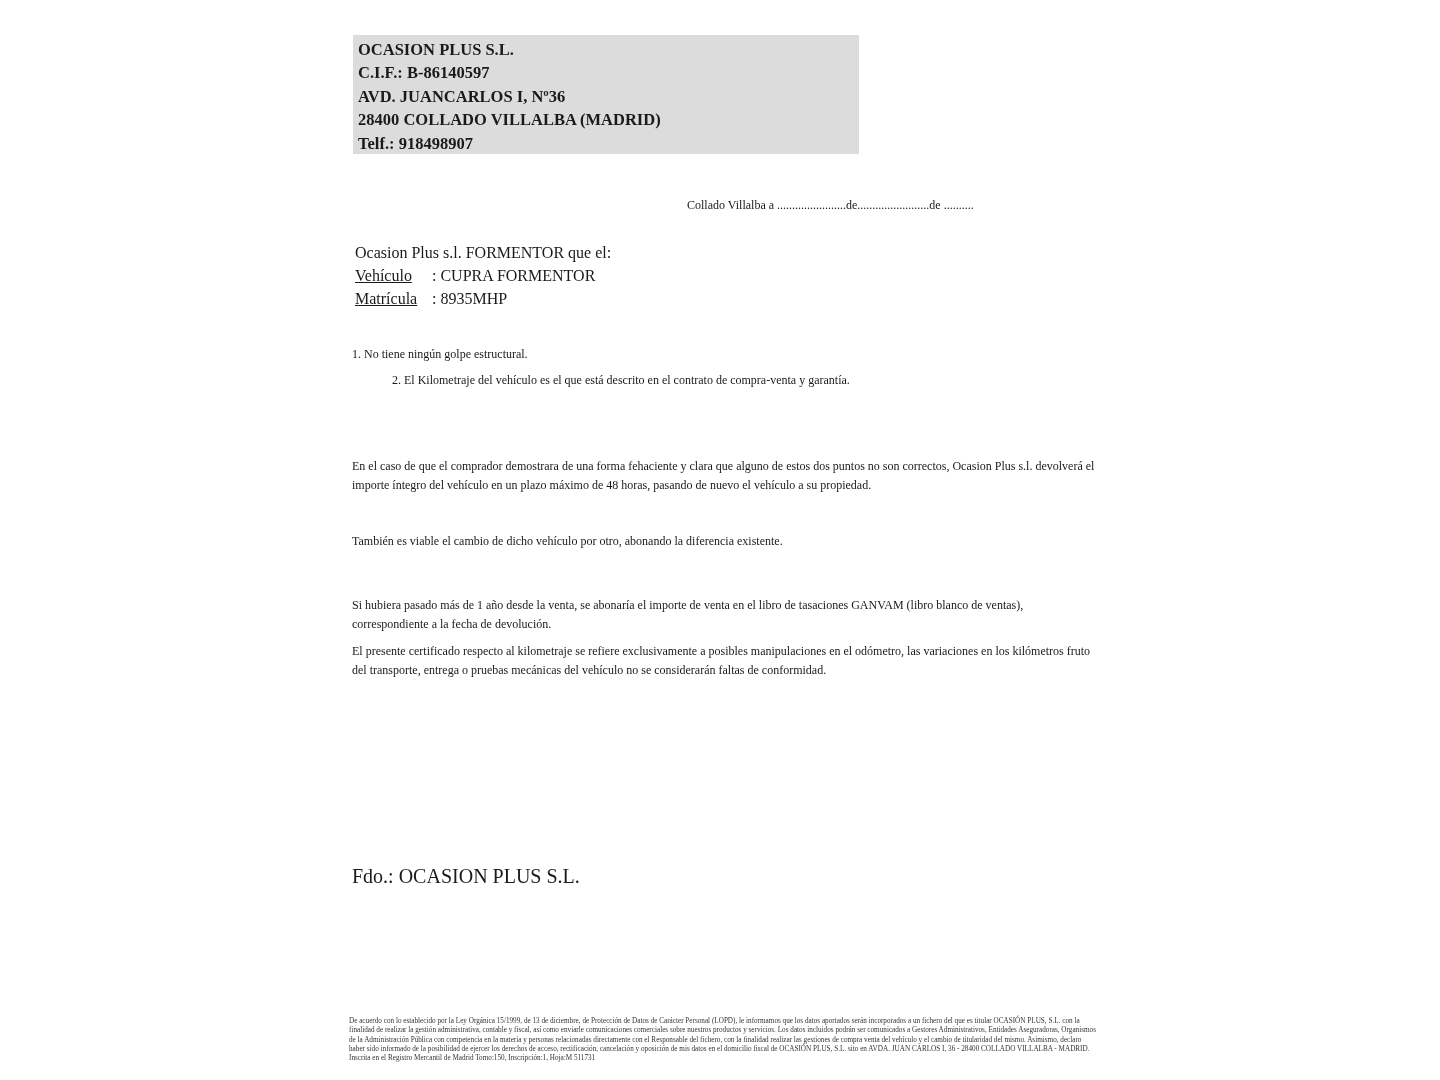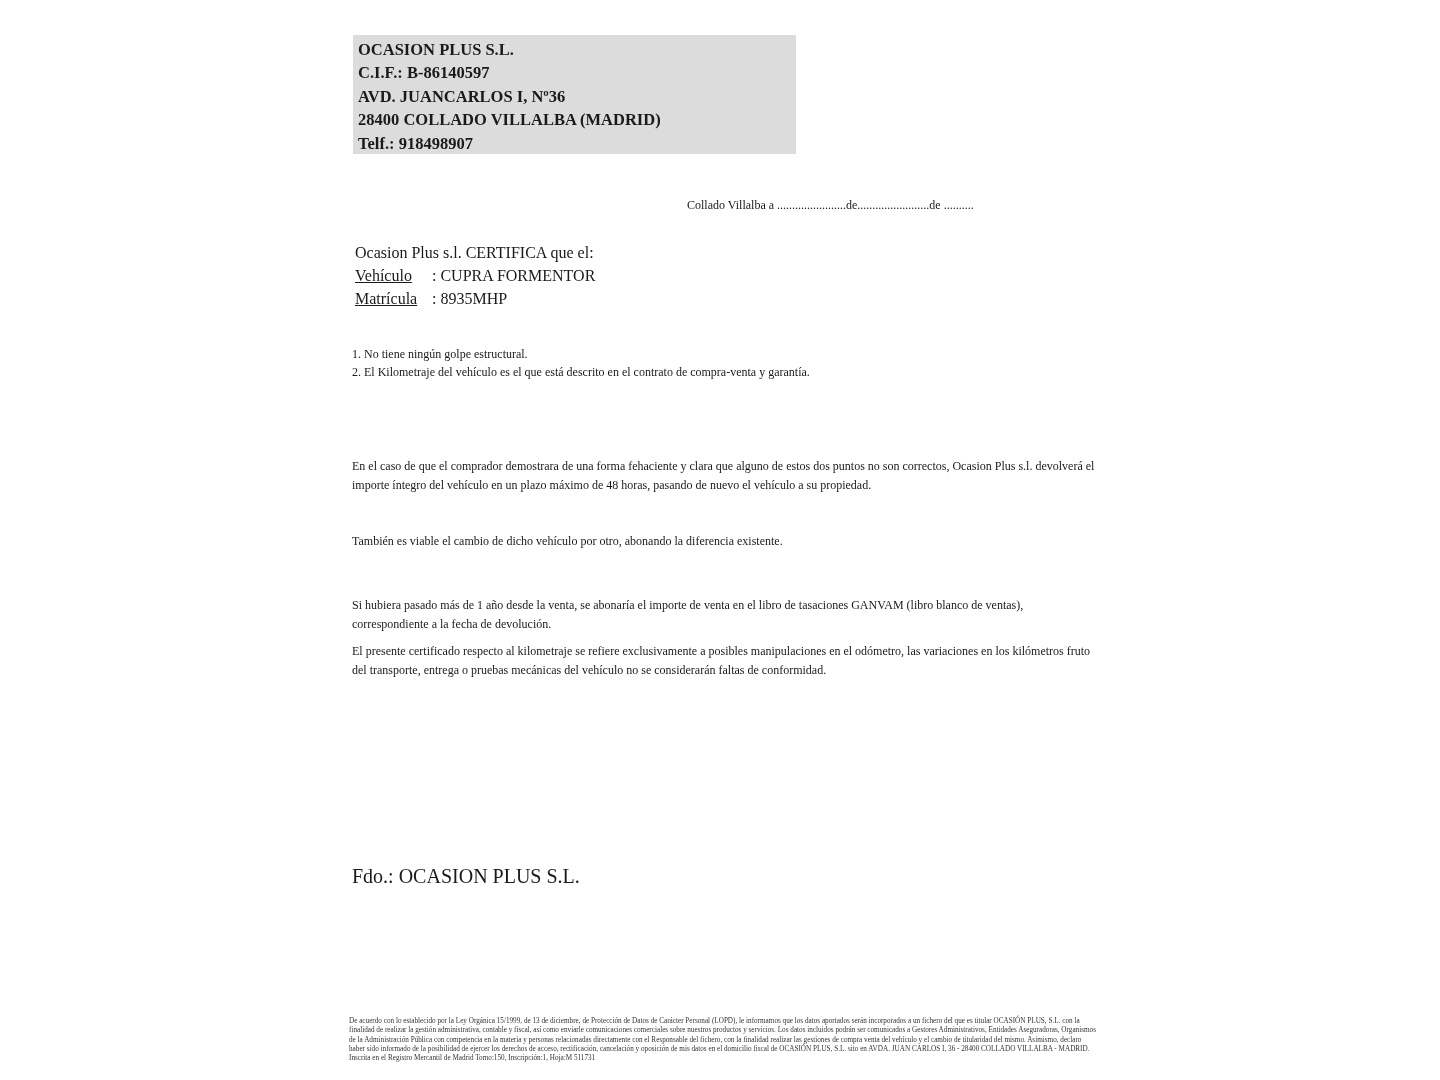--- a/index.html
+++ b/index.html
@@ -1,31 +1,31 @@
 <!DOCTYPE html>
 <html><head>
 <meta charset="utf-8">
 <style>
   html, body { margin: 0; padding: 0; }
   body {
     width: 1440px; height: 1080px; background: #ffffff; position: relative; overflow: hidden;
     font-family: "Liberation Serif", "DejaVu Serif", serif; color: #1a1a1a;
   }
   .hdr-box {
-    position: absolute; left: 353px; top: 35px; width: 443px; height: 119px;
+    position: absolute; left: 353px; top: 35px; width: 506px; height: 119px;
     background: #dcdcdc; box-sizing: border-box; padding: 3px 0 0 5px;
   }
   .hdr-box div { font-weight: bold; font-size: 16.5px; line-height: 23.4px; white-space: nowrap; }
   .date-line { position: absolute; left: 687px; top: 198px; font-size: 12px; white-space: nowrap; }
   .cert-block { position: absolute; left: 355px; top: 241px; font-size: 16px; line-height: 23px; }
   .cert-block .row { white-space: nowrap; }
   .cert-block .lbl { text-decoration: underline; display: inline-block; width: 77px; }
   .para { position: absolute; left: 352px; font-size: 12px; line-height: 19px; width: 750px; }
   .p1 { top: 345px; }
-  .p2 { top: 363px; }
+  .p2 { top: 371px; margin-left: 40px; }
   .p3 { top: 457px; }
   .p4 { top: 532px; }
   .p5 { top: 596px; }
   .p6 { top: 624px; margin-top: 18px; }
   .sign { position: absolute; left: 352px; top: 865px; font-size: 20px; white-space: nowrap; }
   .footer { position: absolute; left: 349px; top: 1017px; width: 750px; font-size: 7.2px; line-height: 9.3px; color: #333; }
 </style>
 </head>
 <body>
 
@@ -33,21 +33,21 @@
   <div>OCASION PLUS S.L.</div>
   <div>C.I.F.: B-86140597</div>
   <div>AVD. JUANCARLOS I, Nº36</div>
   <div>28400 COLLADO VILLALBA (MADRID)</div>
   <div>Telf.: 918498907</div>
 </div>
 
 <div class="date-line">Collado Villalba a .......................de........................de ..........</div>
 
 <div class="cert-block">
-  <div class="row">Ocasion Plus s.l. CERTIFICA que el:</div>
+  <div class="row">Ocasion Plus s.l. FORMENTOR que el:</div>
   <div class="row">
     <span class="lbl">Vehículo</span><span>: CUPRA FORMENTOR</span>
   </div>
   <div class="row">
     <span class="lbl">Matrícula</span><span>: 8935MHP</span>
   </div>
 </div>
 
 <div class="para p1">1. No tiene ningún golpe estructural.</div>
 <div class="para p2">2. El Kilometraje del vehículo es el que está descrito en el contrato de compra-venta y garantía.</div>

